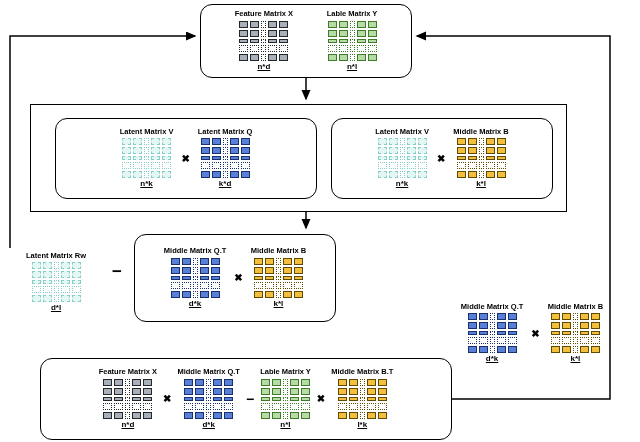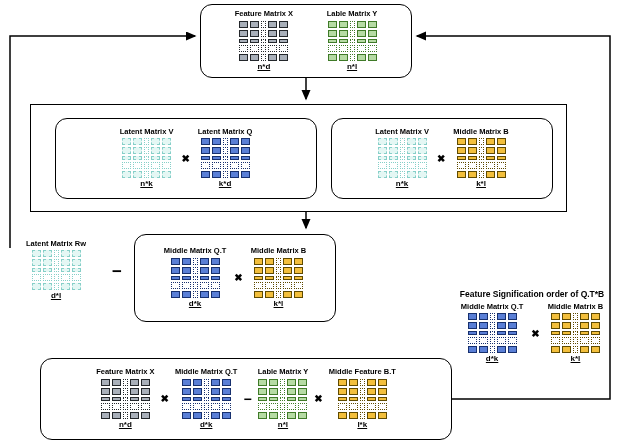--- a/index.html
+++ b/index.html
@@ -236,21 +236,21 @@
               <div class="mcell dots" style="border-color: rgb(95, 74, 0);"></div>
               <div class="mcell" style="border-color: rgb(95, 74, 0); background: rgb(243, 191, 60);"></div>
               <div class="mcell" style="border-color: rgb(95, 74, 0); background: rgb(243, 191, 60);"></div>
             </div>
           <div class="mdims">k*l</div>
         </div>
       </div>
     </div>
   </div>
 
-  <div class="munit abs" style="left:4px;top:240px;width:104px;">
+  <div class="munit abs" style="left:4px;top:252px;width:104px;">
     <div class="mlabel">Latent Matrix Rw</div>
     <div class="mgrid">
         <div class="mcell dashed" style="border-color: rgb(134, 207, 200); background: rgb(228, 247, 244);"></div>
         <div class="mcell dashed" style="border-color: rgb(134, 207, 200); background: rgb(228, 247, 244);"></div>
         <div class="mcell dots" style="border-color: rgb(134, 207, 200);"></div>
         <div class="mcell dashed" style="border-color: rgb(134, 207, 200); background: rgb(228, 247, 244);"></div>
         <div class="mcell dashed" style="border-color: rgb(134, 207, 200); background: rgb(228, 247, 244);"></div>
         <div class="mcell dashed" style="border-color: rgb(134, 207, 200); background: rgb(228, 247, 244);"></div>
         <div class="mcell dashed" style="border-color: rgb(134, 207, 200); background: rgb(228, 247, 244);"></div>
         <div class="mcell dots" style="border-color: rgb(134, 207, 200);"></div>
@@ -336,21 +336,20 @@
             <div class="mcell" style="border-color: rgb(95, 74, 0); background: rgb(243, 191, 60);"></div>
             <div class="mcell dots" style="border-color: rgb(95, 74, 0);"></div>
             <div class="mcell" style="border-color: rgb(95, 74, 0); background: rgb(243, 191, 60);"></div>
             <div class="mcell" style="border-color: rgb(95, 74, 0); background: rgb(243, 191, 60);"></div>
           </div>
         <div class="mdims">k*l</div>
       </div>
     </div>
   </div>
 
-  <div class="sig-title abs" style="left:432px;top:289px;width:200px;text-align:center;">Feature Signification order of Q.T*B</div>
   <div class="row abs" style="left:446px;top:303px;width:172px;">
     <div class="munit">
       <div class="mlabel">Middle Matrix Q.T</div>
       <div class="mgrid">
           <div class="mcell" style="border-color: rgb(23, 48, 110); background: rgb(90, 127, 214);"></div>
           <div class="mcell" style="border-color: rgb(23, 48, 110); background: rgb(90, 127, 214);"></div>
           <div class="mcell dots" style="border-color: rgb(23, 48, 110);"></div>
           <div class="mcell" style="border-color: rgb(23, 48, 110); background: rgb(90, 127, 214);"></div>
           <div class="mcell" style="border-color: rgb(23, 48, 110); background: rgb(90, 127, 214);"></div>
           <div class="mcell" style="border-color: rgb(23, 48, 110); background: rgb(90, 127, 214);"></div>
@@ -502,21 +501,21 @@
             <div class="mcell" style="border-color: rgb(63, 122, 40); background: rgb(182, 219, 164);"></div>
             <div class="mcell" style="border-color: rgb(63, 122, 40); background: rgb(182, 219, 164);"></div>
             <div class="mcell dots" style="border-color: rgb(63, 122, 40);"></div>
             <div class="mcell" style="border-color: rgb(63, 122, 40); background: rgb(182, 219, 164);"></div>
             <div class="mcell" style="border-color: rgb(63, 122, 40); background: rgb(182, 219, 164);"></div>
           </div>
         <div class="mdims">n*l</div>
       </div>
       <span class="op-mul">✖</span>
       <div class="munit">
-        <div class="mlabel">Middle Feature B.T</div>
+        <div class="mlabel">Middle Matrix B.T</div>
         <div class="mgrid">
             <div class="mcell" style="border-color: rgb(95, 74, 0); background: rgb(243, 191, 60);"></div>
             <div class="mcell" style="border-color: rgb(95, 74, 0); background: rgb(243, 191, 60);"></div>
             <div class="mcell dots" style="border-color: rgb(95, 74, 0);"></div>
             <div class="mcell" style="border-color: rgb(95, 74, 0); background: rgb(243, 191, 60);"></div>
             <div class="mcell" style="border-color: rgb(95, 74, 0); background: rgb(243, 191, 60);"></div>
             <div class="mcell" style="border-color: rgb(95, 74, 0); background: rgb(243, 191, 60);"></div>
             <div class="mcell" style="border-color: rgb(95, 74, 0); background: rgb(243, 191, 60);"></div>
             <div class="mcell dots" style="border-color: rgb(95, 74, 0);"></div>
             <div class="mcell" style="border-color: rgb(95, 74, 0); background: rgb(243, 191, 60);"></div>

